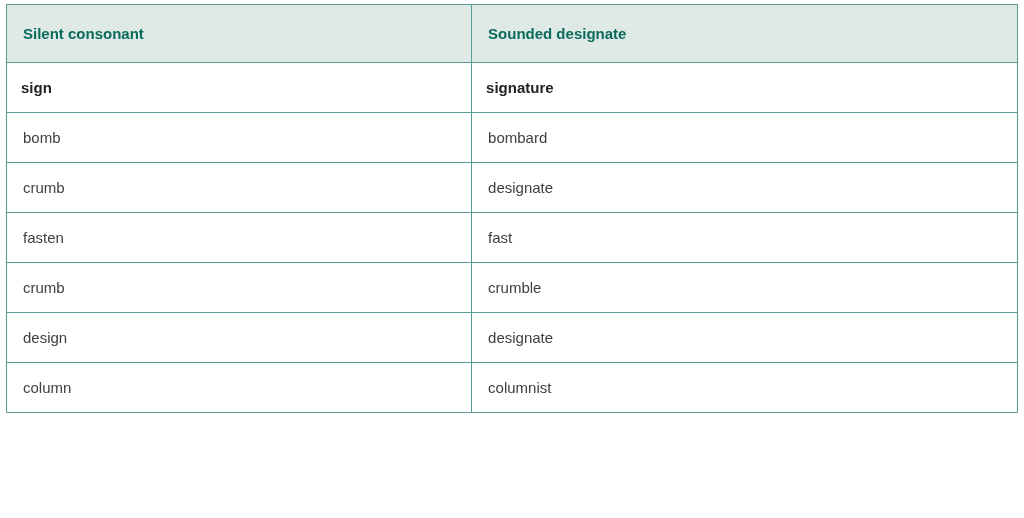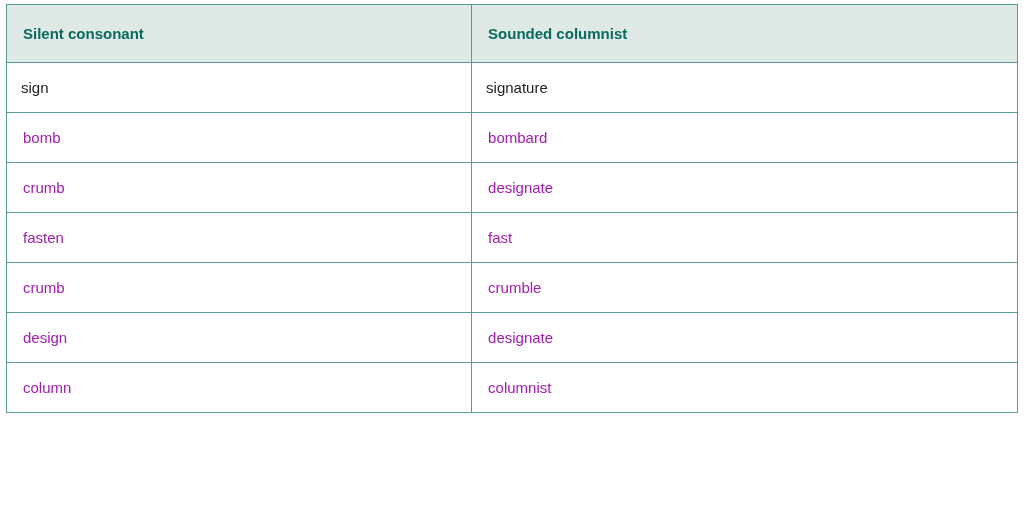--- a/index.html
+++ b/index.html
@@ -28,43 +28,43 @@
   }
   table.consonant-table thead th {
     background: #dfe9e6;
     color: #0a6b5c;
     font-weight: bold;
     font-size: 15px;
     padding: 20px 16px;
   }
   table.consonant-table tbody td {
     background: #fff;
-    color: #a21caf;
+    color: #404040;
   }
   table.consonant-table tbody tr.bold-row td {
-    font-weight: normal;
+    font-weight: bold;
     color: #222;
     padding-left: 14px;
   }
   
   col.col-left  { width: 46%; }
   col.col-right { width: 54%; }
 </style>
 </head>
 <body>
 
 <table class="consonant-table">
   <colgroup>
     <col class="col-left">
     <col class="col-right">
   </colgroup>
   <thead>
     <tr>
       <th>Silent consonant</th>
-      <th>Sounded columnist</th>
+      <th>Sounded designate</th>
     </tr>
   </thead>
   <tbody>
     <tr class="bold-row">
       <td>sign</td>
       <td>signature</td>
     </tr>
     <tr>
       <td>bomb</td>
       <td>bombard</td>

